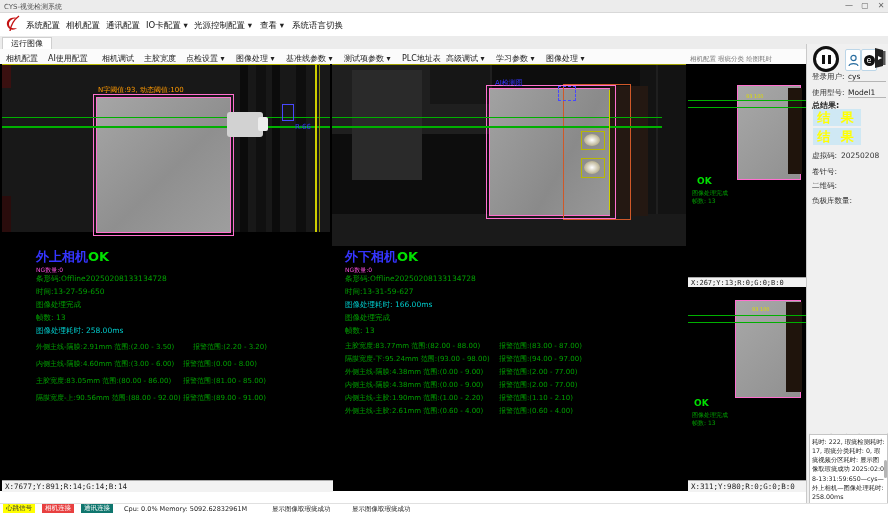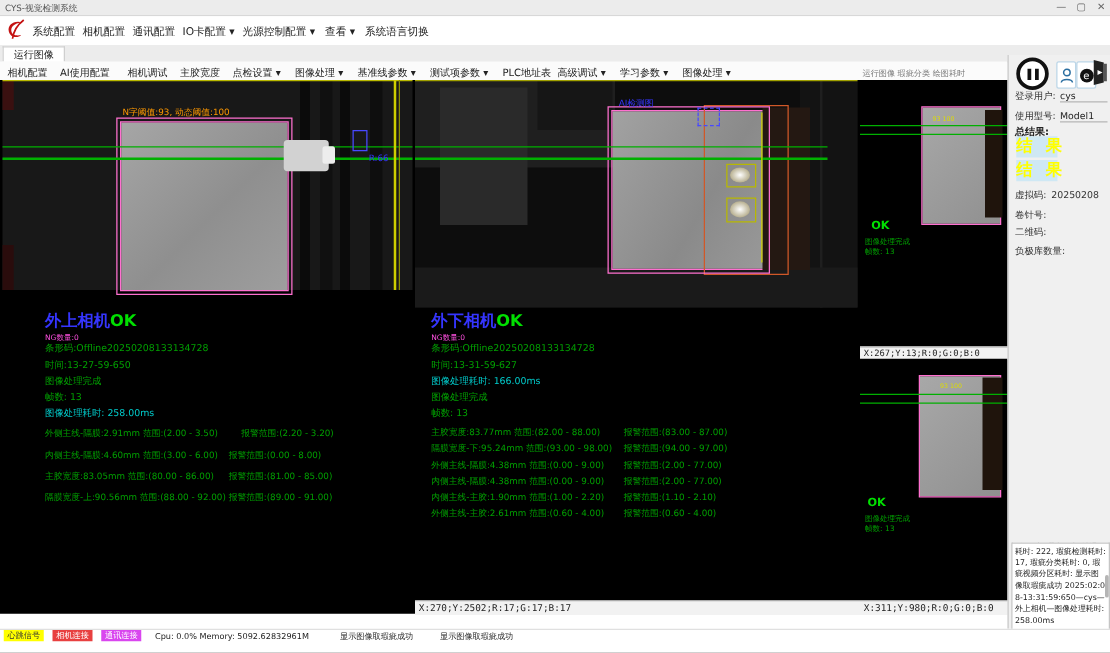--- a/index.html
+++ b/index.html
@@ -19,21 +19,21 @@
   .toolbar{left:0;top:49px;width:806px;height:15px;background:#fbfbfb;border-bottom:1px solid #ddd}
   .toolitem{top:53px;font-size:8px;color:#222}
   .toolnote{left:690px;top:55px;font-size:6.5px;color:#777}
   
   .mainbg{left:0;top:64px;width:806px;height:427px;background:#000}
   .viewbar{height:11px;background:#f2f2f2;border-top:1px solid #aaa;font-size:7.5px;color:#222;line-height:11px;padding-left:3px}
   
   .sidepanel{left:806px;top:44px;width:82px;height:459px;background:#f0f0f0;border-left:1px solid #c9c9c9}
   .plabel{font-size:7.5px;color:#333}
   .pval{font-size:7.5px;color:#222;border-bottom:1px solid #b5b5b5;min-width:38px;display:inline-block}
-  .resultbox{left:813px;width:33px;height:17px;background:#cfe8f4;color:#ffff00;font-weight:bold;
+  .resultbox{left:813px;width:48px;height:17px;background:#cfe8f4;color:#ffff00;font-weight:bold;
              font-size:13px;text-align:center;line-height:17px;letter-spacing:3px}
   .logtab{font-size:6.3px;color:#333;margin-right:3px}
   .logbox{left:809px;top:434px;width:73px;height:66px;background:#fff;border:1px solid #c5c5c5;
           font-size:6.3px;color:#222;line-height:1.45;padding:2px;white-space:normal;word-break:break-all;overflow:hidden}
   
   .statusbar{left:0;top:503px;width:888px;height:11px;background:#fff;border-top:1px solid #e0e0e0}
   .badge{top:504px;font-size:6.5px;padding:0 3px;line-height:9px}
   .stxt{top:505px;font-size:6.5px;color:#222}
   
   .g{color:#00a000}.gb{color:#00e000}.cy{color:#00cccc}.mg{color:#ff50e0}
@@ -81,21 +81,21 @@
   <span class="abs toolitem" style="left:102px">相机调试</span>
   <span class="abs toolitem" style="left:144px">主胶宽度</span>
   <span class="abs toolitem" style="left:186px">点检设置 ▾</span>
   <span class="abs toolitem" style="left:236px">图像处理 ▾</span>
   <span class="abs toolitem" style="left:286px">基准线参数 ▾</span>
   <span class="abs toolitem" style="left:344px">测试项参数 ▾</span>
   <span class="abs toolitem" style="left:402px">PLC地址表</span>
   <span class="abs toolitem" style="left:446px">高级调试 ▾</span>
   <span class="abs toolitem" style="left:496px">学习参数 ▾</span>
   <span class="abs toolitem" style="left:546px">图像处理 ▾</span>
-  <span class="abs toolnote">运行图像 瑕疵分类 绘图耗时</span>
+  <span class="abs toolnote">相机配置 瑕疵分类 绘图耗时</span>
 
   <div class="abs mainbg"></div>
 
   <div class="abs" style="left:2px;top:64px;width:328px;height:168px;background:#181818"></div>
   <div class="abs" style="left:240px;top:64px;width:8px;height:168px;background:#0b0b0b"></div>
   <div class="abs" style="left:256px;top:64px;width:10px;height:168px;background:#101010"></div>
   <div class="abs" style="left:272px;top:64px;width:8px;height:168px;background:#0b0b0b"></div>
   <div class="abs" style="left:296px;top:64px;width:10px;height:168px;background:#0e0e0e"></div>
   <div class="abs" style="left:2px;top:64px;width:9px;height:24px;background:#3a1010"></div>
   <div class="abs" style="left:2px;top:196px;width:9px;height:36px;background:#2a0c0c"></div>
@@ -122,20 +122,21 @@
   <div class="abs g infoline" style="left:36px;top:313px">帧数: 13</div>
   <div class="abs cy infoline" style="left:36px;top:326px">图像处理耗时: 258.00ms</div>
   <div class="abs meas" style="left:36px;top:342px">外侧主线-隔膜:2.91mm 范围:(2.00 - 3.50)</div>
   <div class="abs meas" style="left:193px;top:342px">报警范围:(2.20 - 3.20)</div>
   <div class="abs meas" style="left:36px;top:359px">内侧主线-隔膜:4.60mm 范围:(3.00 - 6.00)</div>
   <div class="abs meas" style="left:183px;top:359px">报警范围:(0.00 - 8.00)</div>
   <div class="abs meas" style="left:36px;top:376px">主胶宽度:83.05mm 范围:(80.00 - 86.00)</div>
   <div class="abs meas" style="left:183px;top:376px">报警范围:(81.00 - 85.00)</div>
   <div class="abs meas" style="left:36px;top:393px">隔膜宽度-上:90.56mm 范围:(88.00 - 92.00)</div>
   <div class="abs meas" style="left:183px;top:393px">报警范围:(89.00 - 91.00)</div>
+  <div class="abs viewbar mono" style="left:2px;top:480px;width:328px">X:7677;Y:891;R:14;G:14;B:14</div>
 
   <div class="abs" style="left:332px;top:64px;width:354px;height:182px;background:#0d0d0d"></div>
   <div class="abs" style="left:332px;top:64px;width:160px;height:70px;background:#1f1f1f"></div>
   <div class="abs" style="left:352px;top:70px;width:70px;height:110px;background:#2a2a2a"></div>
   <div class="abs" style="left:430px;top:64px;width:60px;height:40px;background:#161616"></div>
   <div class="abs" style="left:640px;top:64px;width:46px;height:182px;background:#131313"></div>
   <div class="abs" style="left:656px;top:64px;width:2px;height:182px;background:#1f1f1f"></div>
   <div class="abs" style="left:332px;top:64px;width:354px;height:1px;background:#a0a000"></div>
   <div class="abs" style="left:332px;top:214px;width:354px;height:32px;background:#1a1a1a"></div>
   <div class="abs" style="left:489px;top:88px;width:122px;height:126px;border:1px solid #ff70d0;background:linear-gradient(120deg,#a2a2a2,#8a8a8a 60%,#999)"></div>
@@ -166,21 +167,20 @@
   <div class="abs meas" style="left:345px;top:354px">隔膜宽度-下:95.24mm 范围:(93.00 - 98.00)</div>
   <div class="abs meas" style="left:499px;top:354px">报警范围:(94.00 - 97.00)</div>
   <div class="abs meas" style="left:345px;top:367px">外侧主线-隔膜:4.38mm 范围:(0.00 - 9.00)</div>
   <div class="abs meas" style="left:499px;top:367px">报警范围:(2.00 - 77.00)</div>
   <div class="abs meas" style="left:345px;top:380px">内侧主线-隔膜:4.38mm 范围:(0.00 - 9.00)</div>
   <div class="abs meas" style="left:499px;top:380px">报警范围:(2.00 - 77.00)</div>
   <div class="abs meas" style="left:345px;top:393px">内侧主线-主胶:1.90mm 范围:(1.00 - 2.20)</div>
   <div class="abs meas" style="left:499px;top:393px">报警范围:(1.10 - 2.10)</div>
   <div class="abs meas" style="left:345px;top:406px">外侧主线-主胶:2.61mm 范围:(0.60 - 4.00)</div>
   <div class="abs meas" style="left:499px;top:406px">报警范围:(0.60 - 4.00)</div>
-  <div class="abs viewbar mono" style="left:332px;top:480px;width:354px">X:270;Y:2502;R:17;G:17;B:17</div>
 
   <div class="abs" style="left:688px;top:64px;width:118px;height:213px;background:#000"></div>
   <div class="abs" style="left:737px;top:85px;width:62px;height:93px;border:1px solid #ff70d0;background:linear-gradient(135deg,#a8a8a8,#909090)"></div>
   <div class="abs" style="left:788px;top:88px;width:14px;height:86px;background:#1f140c"></div>
   <div class="abs" style="left:688px;top:100px;width:118px;height:1px;background:#00b000"></div>
   <div class="abs" style="left:688px;top:107px;width:118px;height:1px;background:#00b000"></div>
   <div class="abs" style="left:746px;top:93px;font-size:5px;color:#dddd00">93 100</div>
   <div class="abs gb" style="left:697px;top:176px;font-size:9px;font-weight:bold">OK</div>
   <div class="abs g" style="left:692px;top:189px;font-size:6px">图像处理完成</div>
   <div class="abs g" style="left:692px;top:197px;font-size:6px">帧数: 13</div>
@@ -233,18 +233,18 @@
 
   <div class="abs" style="left:809px;top:424px">
     <span class="logtab">运行日志</span><span class="logtab">瑕疵日志</span><span class="logtab">错误日志</span>
   </div>
   <div class="abs logbox">耗时: 222, 瑕疵检测耗时: 17, 瑕疵分类耗时: 0, 瑕疵视频分区耗时: 显示图像取瑕疵成功 2025:02:08-13:31:59:650—cys—外上相机—图像处理耗时: 258.00ms</div>
   <div class="abs" style="left:884px;top:460px;width:3px;height:18px;background:#b5b5b5;border-radius:2px"></div>
 
   <div class="abs statusbar"></div>
   <span class="abs badge" style="left:3px;background:#ffff00;color:#333">心跳信号</span>
   <span class="abs badge" style="left:42px;background:#e84040;color:#fff">相机连接</span>
-  <span class="abs badge" style="left:81px;background:#d946ef;color:#fff">通讯连接</span>
+  <span class="abs badge" style="left:81px;background:#0f766e;color:#fff">通讯连接</span>
   <span class="abs stxt" style="left:124px">Cpu: 0.0% Memory: 5092.62832961M</span>
   <span class="abs stxt" style="left:272px">显示图像取瑕疵成功</span>
   <span class="abs stxt" style="left:352px">显示图像取瑕疵成功</span>
 
 </div>
 
 </body></html>

